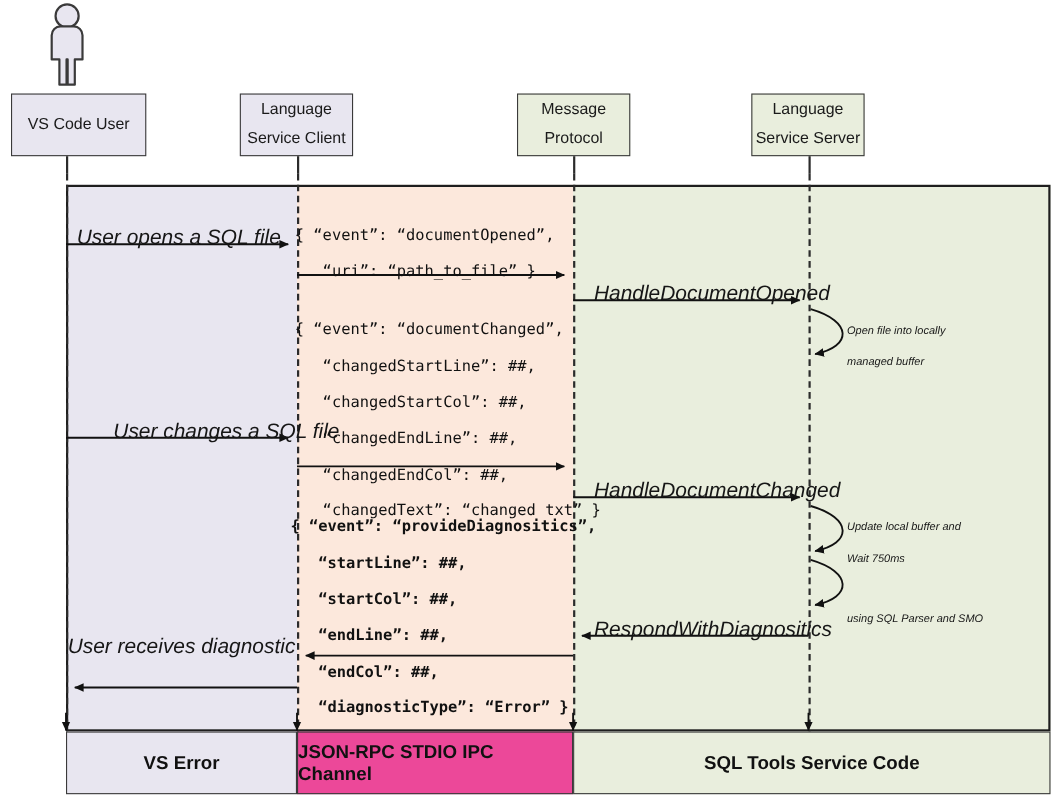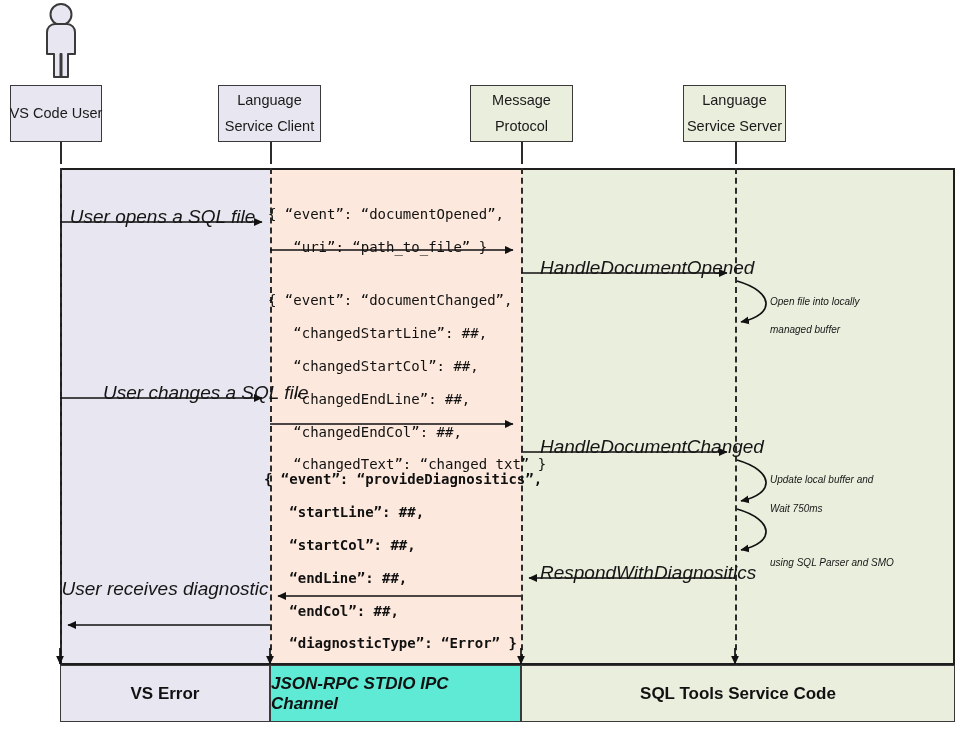--- a/index.html
+++ b/index.html
@@ -33,21 +33,21 @@
   .band.grn{background:#e9eedd;}
   .bandframe{position:absolute;box-sizing:border-box;border:2px solid #1e1e1e;pointer-events:none;}
 
   
   .fbox{
     position:absolute;box-sizing:border-box;border:1.6px solid #3a3a3a;
     display:flex;align-items:center;justify-content:center;
     font-weight:bold;font-size:17px;color:#111;
   }
   .fbox.lav{background:#e8e6f0;}
-  .fbox.pch{background:#5eead4;font-style:italic;}
+  .fbox.pch{background:#ec4899;}
   .fbox.grn{background:#e9eedd;}
 
   
   .mlabel{
     position:absolute;font-style:italic;font-size:19px;color:#161616;
     line-height:2.25;text-align:center;white-space:nowrap;
   }
   .mlabel.left{text-align:left;}
 
   
@@ -75,21 +75,21 @@
   <div class="band grn" style="left:521px; top:168px; width:434px; height:497px;"></div>
   <div class="bandframe" style="left:60px; top:168px; width:895px; height:497px;"></div>
 
   <div class="actor" style="left:30px;top:2px;width:62px;height:78px;">
     <svg width="62" height="78" viewBox="0 0 62 78">
       <circle cx="31" cy="12.5" r="10.5" fill="#e8e6f0" stroke="#3a3a3a" stroke-width="2"></circle>
       <path d="M17 30 a8 8 0 0 1 8-8 h12 a8 8 0 0 1 8 8 v22 h-7 v23 h-6.5 v-23 h-1 v23 h-6.5 v-23 h-7 z" fill="#e8e6f0" stroke="#3a3a3a" stroke-width="2" stroke-linejoin="round"></path>
     </svg>
   </div>
 
-  <div class="pbox lav" style="left:10px;top:85px;width:92px;height:57px;">
+  <div class="pbox lav" style="left:10px;top:85px;width:123px;height:57px;">
     <span>VS Code User</span>
   </div>
   <div class="pbox lav" style="left:218px;top:85px;width:103px;height:57px;">
     <span>Language</span>
     <span>Service Client</span>
   </div>
   <div class="pbox grn" style="left:470px;top:85px;width:103px;height:57px;">
     <span>Message</span>
     <span>Protocol</span>
   </div>

